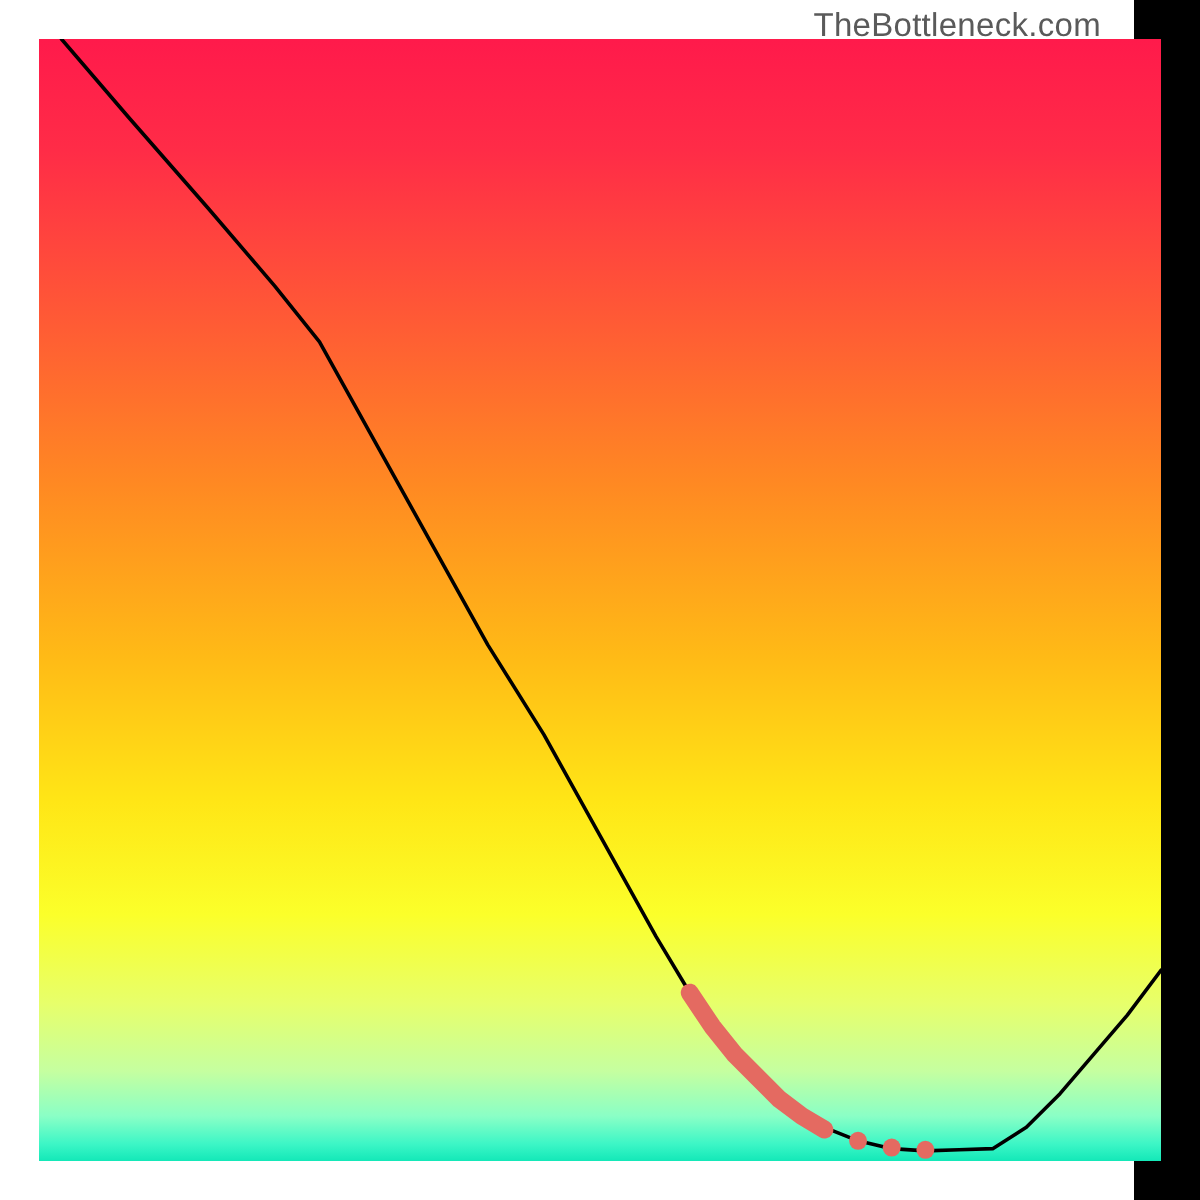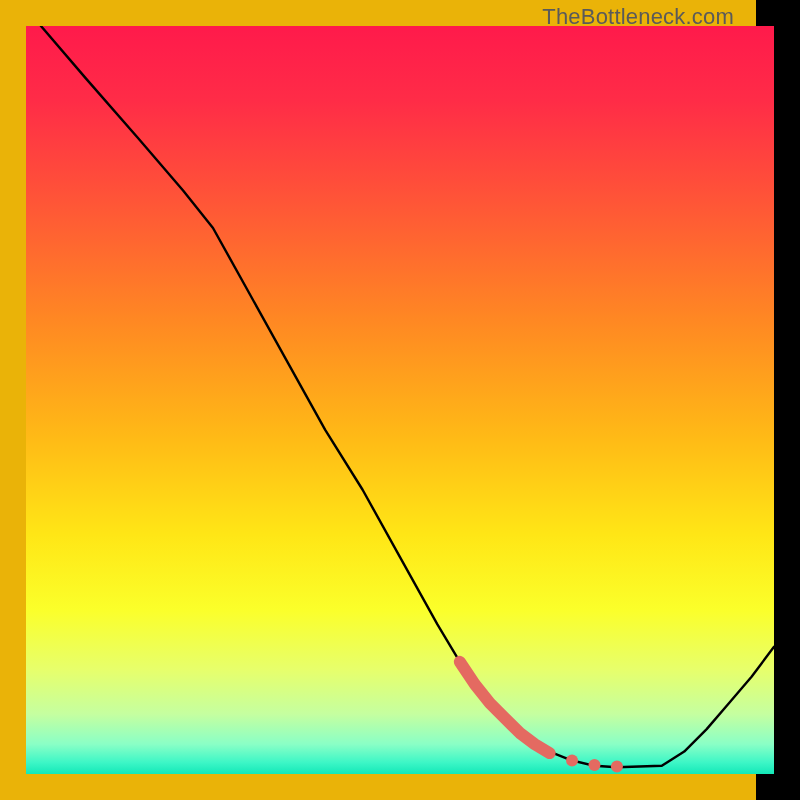--- a/index.html
+++ b/index.html
@@ -8,21 +8,21 @@
     width: 800px;
     height: 800px;
     background: #000;
     overflow: hidden;
     font-family: Arial, Helvetica, sans-serif;
   }
   .frame {
     position: absolute;
     top: 0; left: 0;
     width: 756px; height: 800px;
-    background: #eab308;
+    background: #ffffff;
   }
   .plot {
     position: absolute;
     top: 26px;
     left: 26px;
     width: 748px;
     height: 748px;
     overflow: hidden;
   }
   .watermark {

